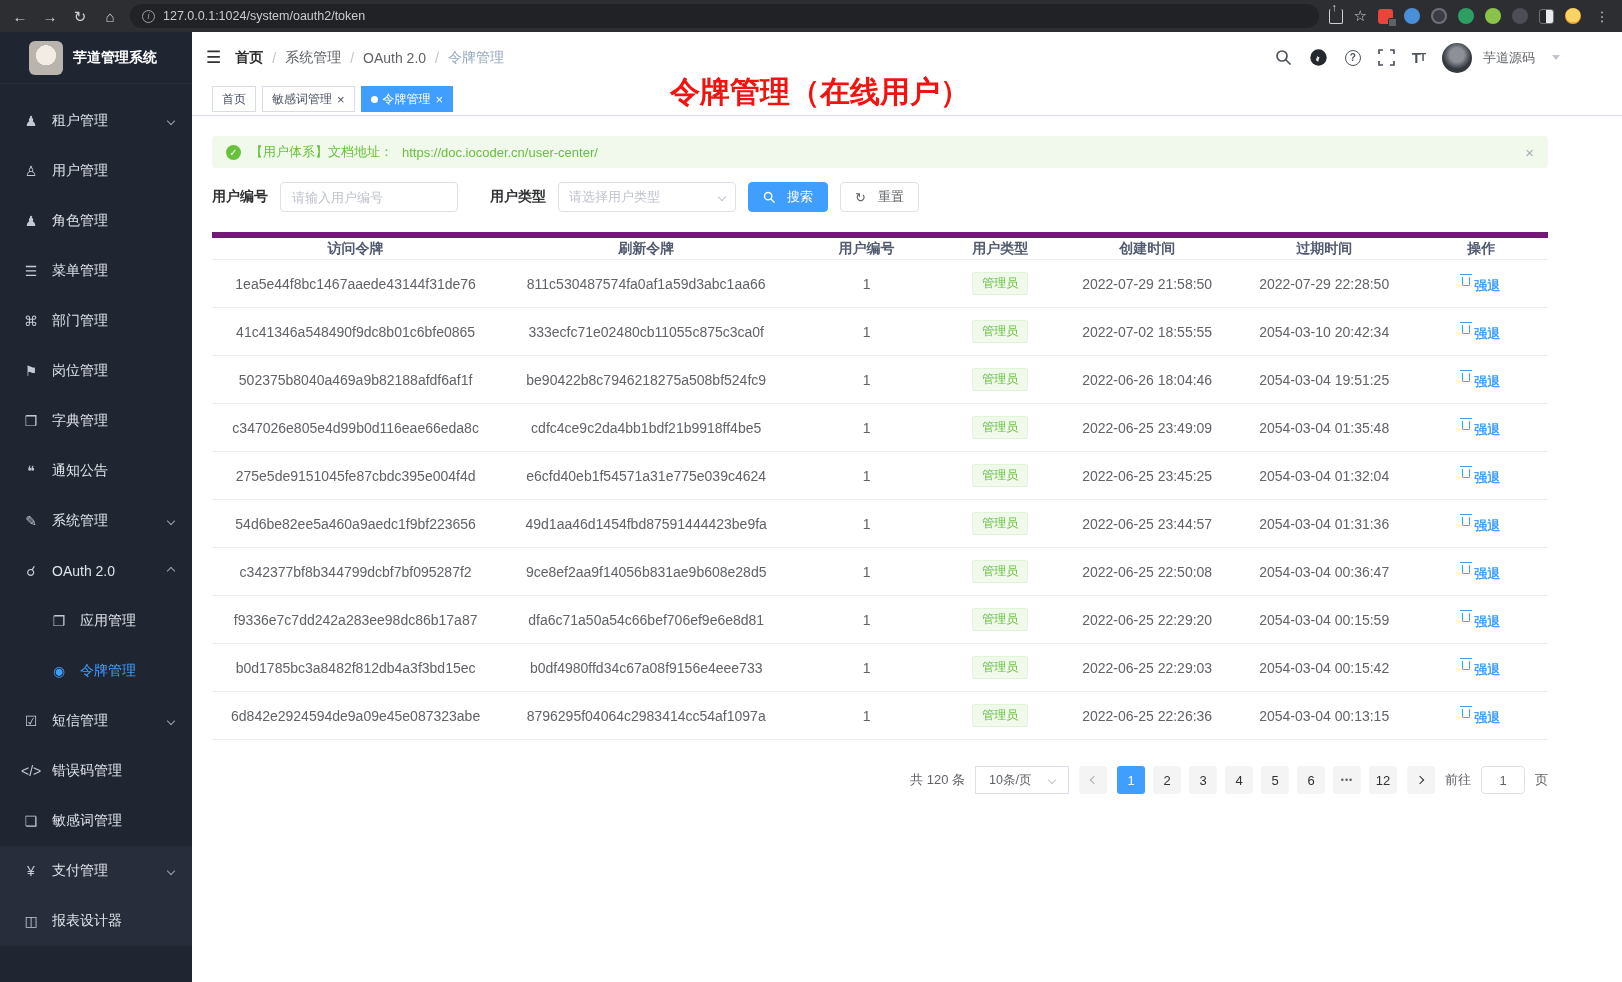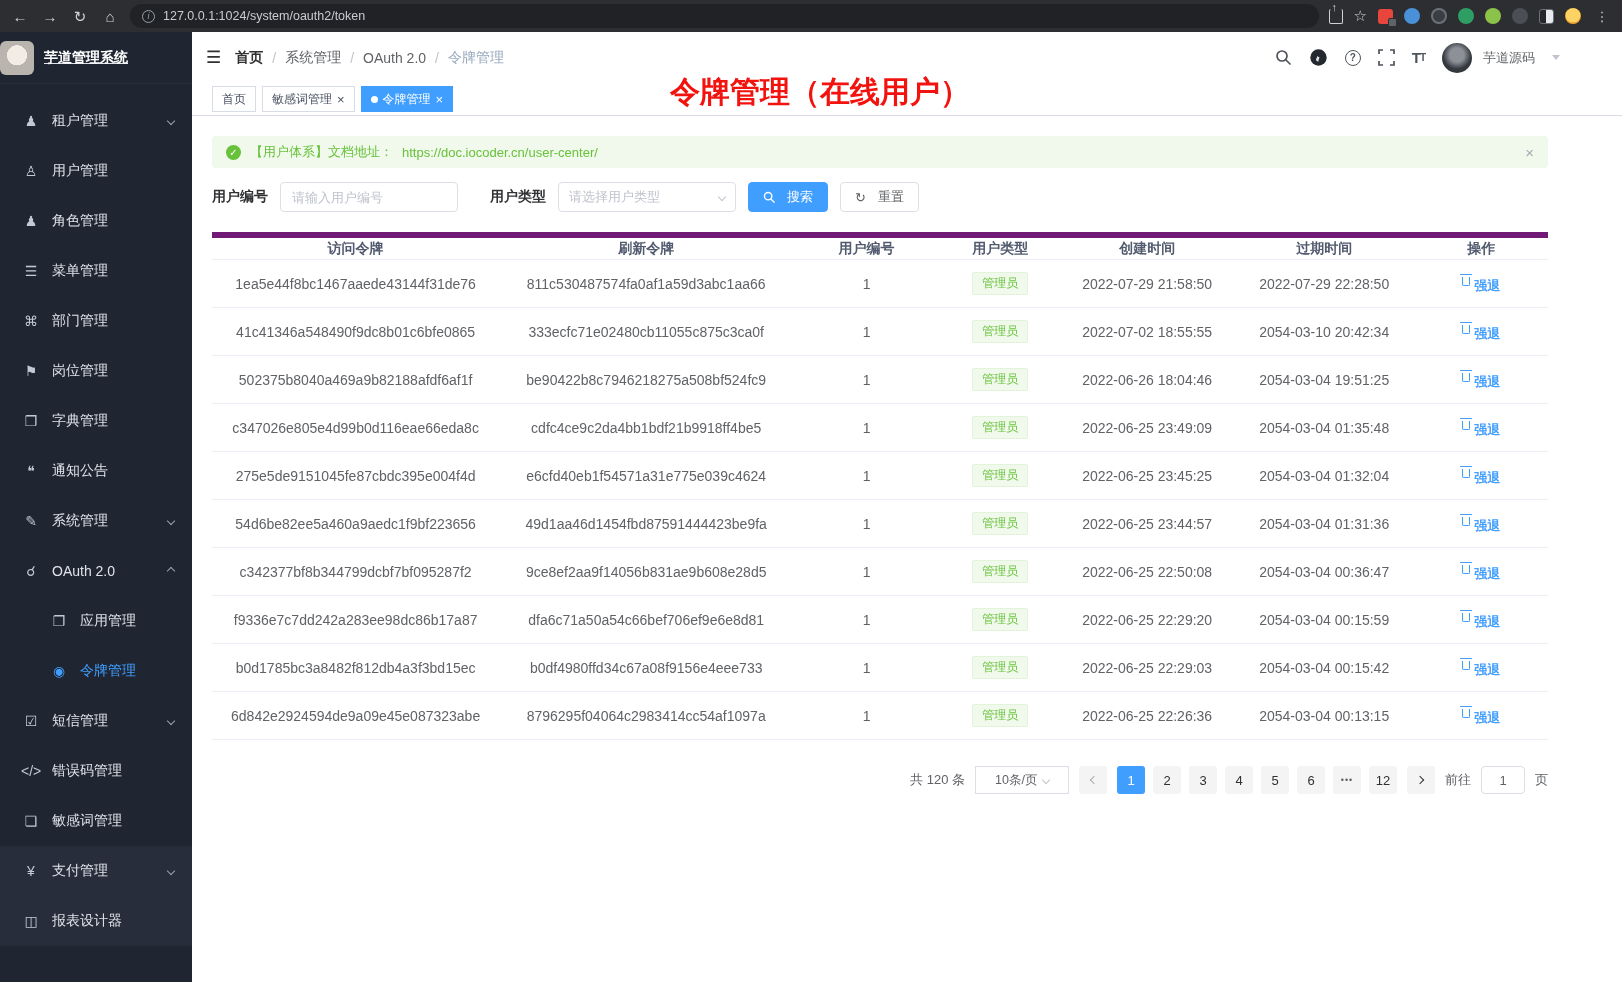--- a/index.html
+++ b/index.html
@@ -27,22 +27,22 @@
   .share-ic::before { content:"↑"; position:absolute; left:2px; top:-8px;
     color:#cfd2d6; font-size:11px; }
   .star-ic { color:#cfd2d6; font-size:15px; }
 
   
   .app { display:flex; height:950px; }
 
   
   .sidebar { width:192px; background:#1f2531; flex:0 0 192px; color:#dfe3ea;
     overflow:hidden; }
-  .logo { height:52px; display:flex; align-items:center; gap:10px; padding:0 0;
-    border-bottom:1px solid rgba(255,255,255,.05);text-decoration:underline; }
+  .logo { height:52px; display:flex; align-items:center; gap:10px; padding:0 29px;
+    border-bottom:1px solid rgba(255,255,255,.05); }
   .logo-img { width:34px; height:34px; border-radius:6px;
     background:radial-gradient(circle at 50% 42%, #f2ece4 0 38%, #b9b4ae 39% 100%); }
   .logo-title { font-size:14px; font-weight:bold; color:#fff; white-space:nowrap; }
   .menu { padding-top:12px; }
   .menu-item { height:50px; display:flex; align-items:center; gap:11px;
     padding:0 18px 0 21px; font-size:14px; cursor:pointer; color:#dfe3ea; }
   .menu-item.sub { padding-left:49px; }
   .menu-item.group { background:#272d3a; }
   .menu-item.active { color:#409eff; }
   .mi-icon { width:20px; text-align:center; font-size:14px; color:#c4cad4;
@@ -142,21 +142,21 @@
     gap:4px;font-weight:bold; }
   .trash { position:relative; width:8px; height:9px; border:1px solid #409eff;
     border-top:none; border-radius:0 0 2px 2px; display:inline-block; }
   .trash::before { content:""; position:absolute; top:-3px; left:-3px; right:-3px;
     height:1.5px; background:#409eff; }
 
   
   .pagination { margin-top:26px; display:flex; align-items:center;
     justify-content:flex-end; gap:10px; font-size:13px; color:#606266; }
   .psize { width:94px; height:28px; border:1px solid #dcdfe6; border-radius:0;
-    display:flex; align-items:center; padding:0 19px; cursor:pointer;
+    display:flex; align-items:center; padding:0 13px; cursor:pointer;
     color:#606266; font-size:12.5px; }
   .psize .chev { margin-left:auto; color:#c0c4cc; }
   .pbtn { min-width:28px; height:28px; background:#f4f4f5; border-radius:3px;
     display:flex; align-items:center; justify-content:center; font-size:13px;
     color:#303133; cursor:pointer; border:none; padding:0 4px;
     font-family:"Liberation Sans", sans-serif; }
   .pbtn.active { background:#409eff; color:#fff; }
   .pbtn.disabled { color:#a8abb2; }
   .pbtn.more { letter-spacing:1px; font-size:9px; color:#606266; }
   .pchev { display:inline-block; width:6px; height:6px;

